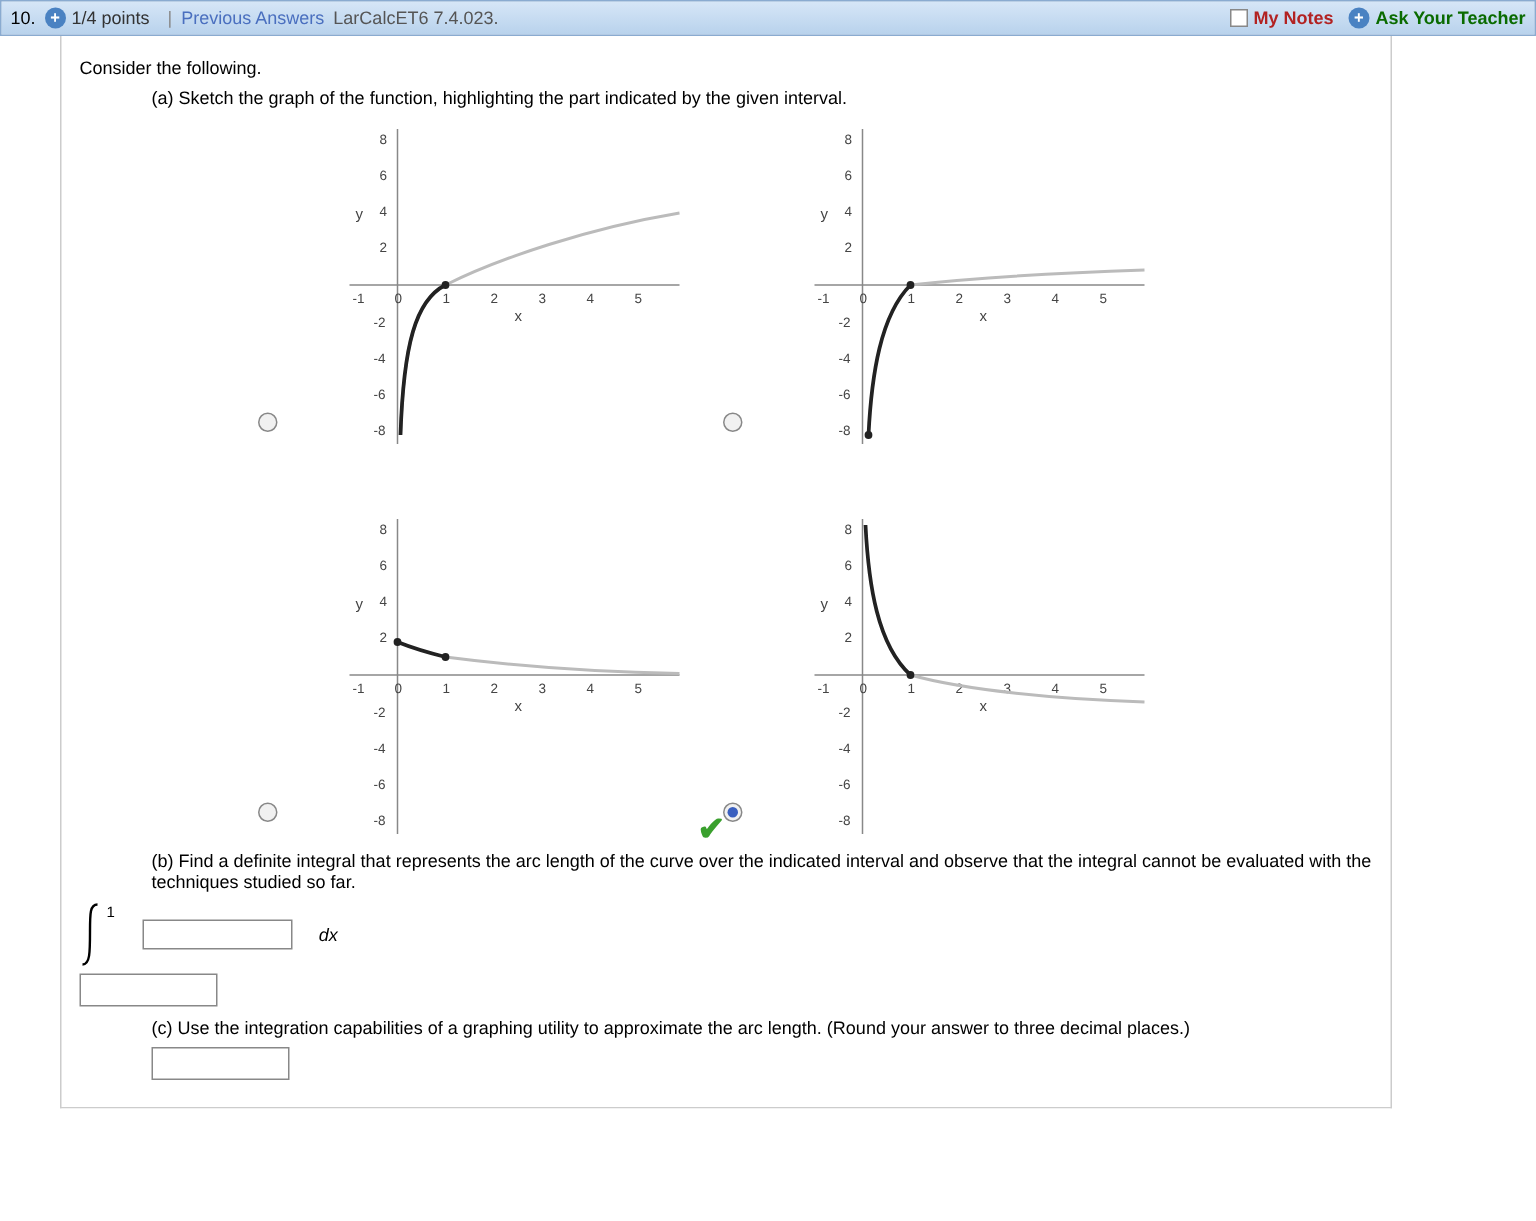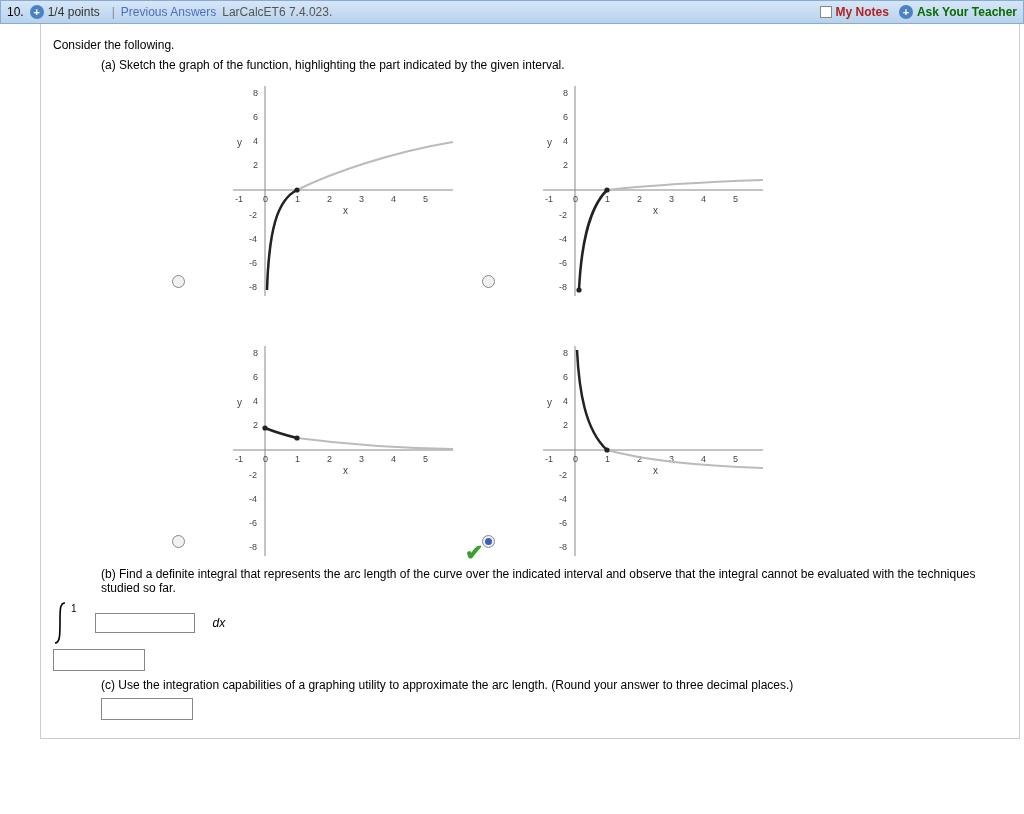--- a/index.html
+++ b/index.html
@@ -38,21 +38,21 @@
     width: 12px; height: 12px; border: 1px solid #888; background:#fff;
     margin-right: 4px; display: inline-block; vertical-align: middle;
   }
   .mynotes { color: #b22222; font-weight: bold; margin-right: 10px; cursor: pointer;}
   .ask { color: #0a6b00; font-weight: bold; cursor: pointer;}
   .content {
     border: 1px solid #ccc;
     border-top: none;
     padding: 14px 12px 18px 12px;
     margin-left: 40px;
-    width: 980px;
+    width: 888px;
   }
   .intro { margin-bottom: 6px; }
   .math-eq { margin-left: 48px; font-style: italic; font-family: 'Times New Roman', serif; }
   .redclr { color: #b22222; }
   .part-a { margin-left: 48px; margin-top: 6px; }
   .graph-grid {
     margin-top: 8px;
     display: grid;
     grid-template-columns: 80px 270px 40px 270px;
     grid-template-rows: auto auto;

